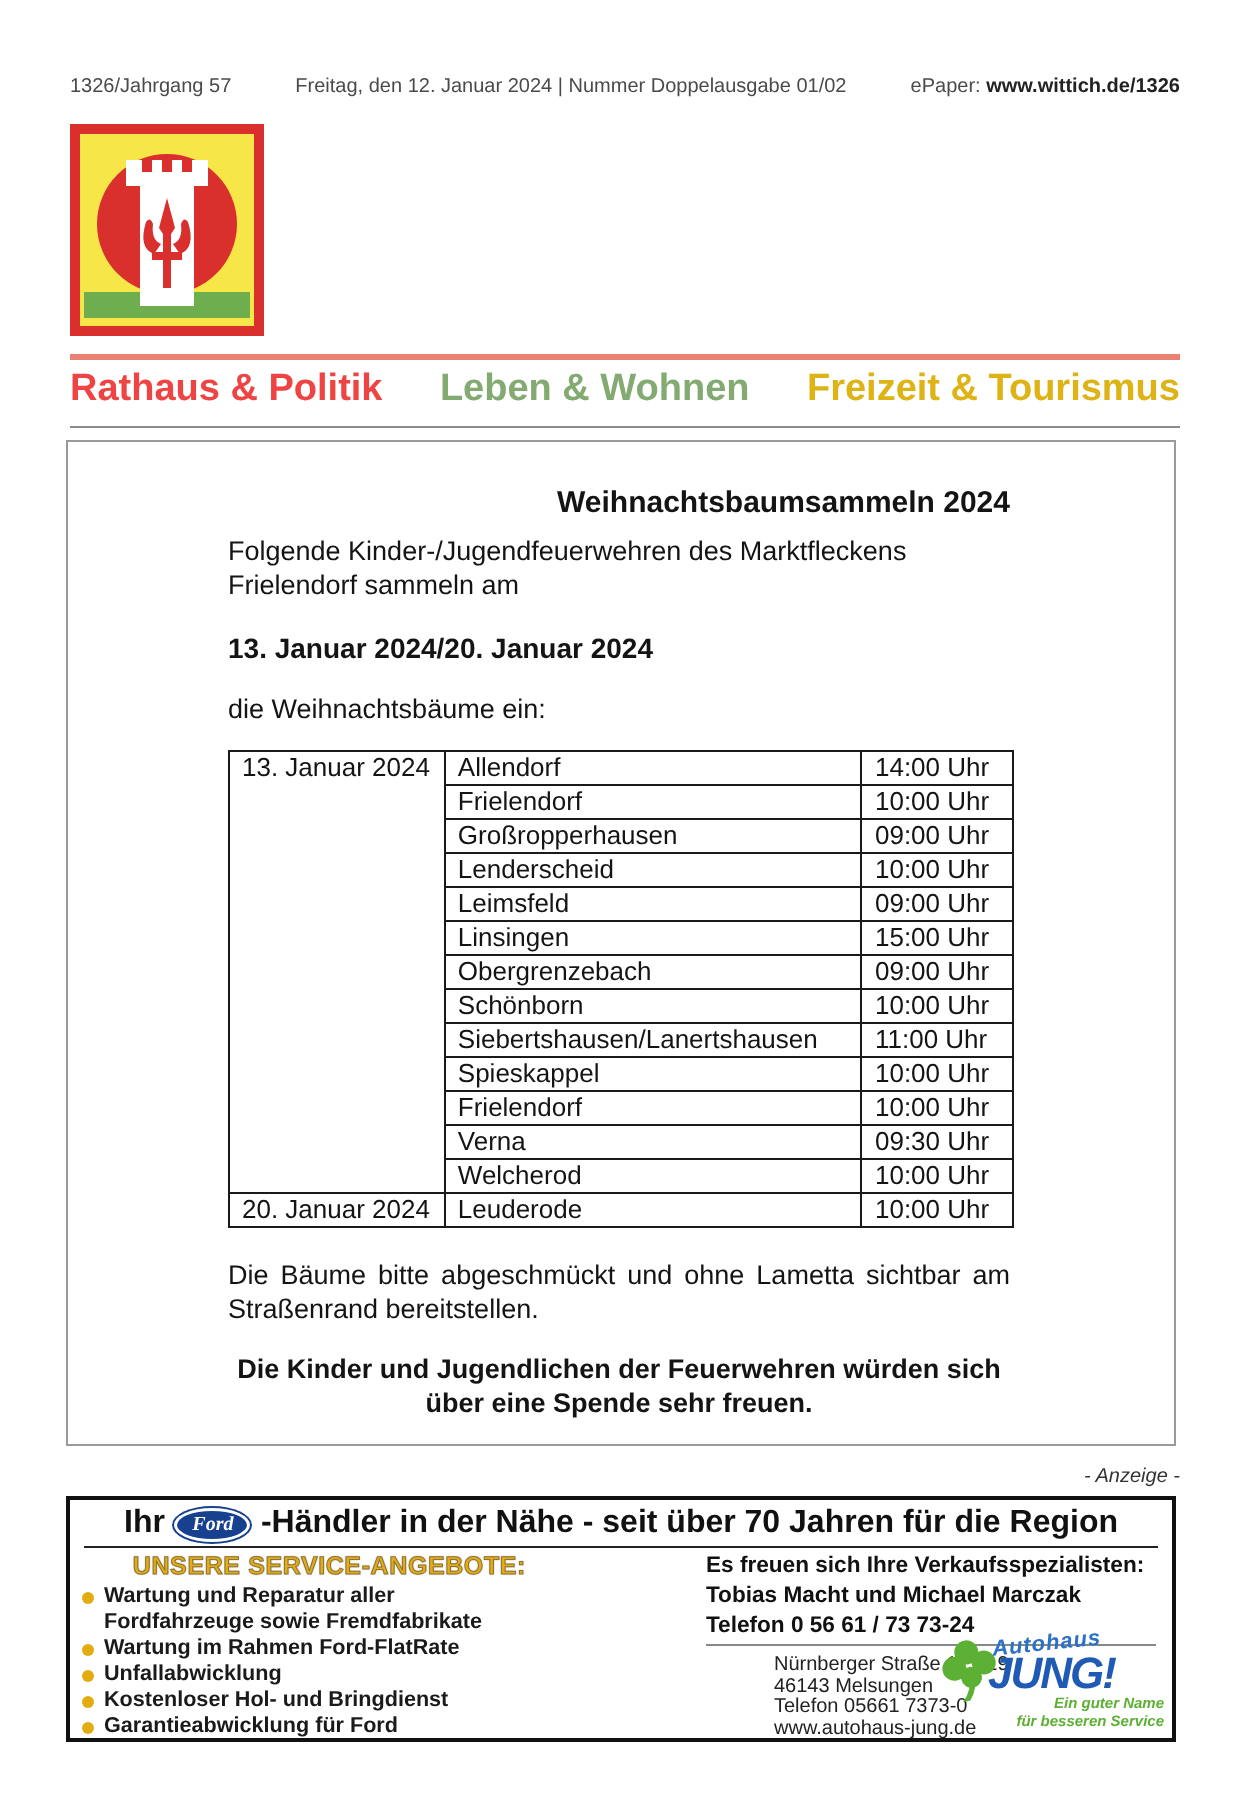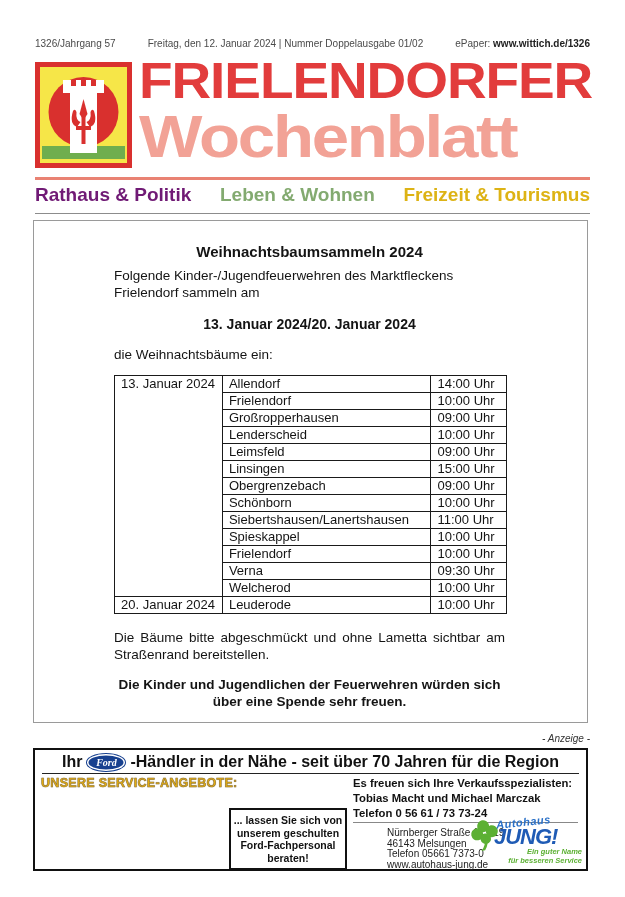--- a/index.html
+++ b/index.html
@@ -26,23 +26,23 @@
   
   .nav{position:absolute;top:184px;left:35px;width:555px;display:flex;
        justify-content:space-between;font-weight:bold;font-size:19px;}
   .nav-item{cursor:pointer;white-space:nowrap;}
   .nav-line{position:absolute;top:213px;left:35px;width:555px;border-top:1px solid #8c8c8c;}
 
   
   .article-box{position:absolute;top:220px;left:33px;width:555px;height:503px;
                border:1px solid #9a9a9a;color:#141414;font-size:13.5px;box-sizing:border-box;}
   .article-inner{padding:20px 82px 0 80px;}
-  .a-title{text-align:center;font-weight:bold;font-size:15px;margin-top:2px;}
+  .a-title{text-align:right;font-weight:bold;font-size:15px;margin-top:2px;}
   .a-intro{margin-top:7px;line-height:17px;}
-  .a-dates{text-align:center;font-weight:bold;font-size:14px;margin-top:15px;}
+  .a-dates{font-weight:bold;font-size:14px;margin-top:15px;}
   .a-intro2{margin-top:15px;}
 
   table.collection{border-collapse:collapse;margin-top:13px;width:393px;font-size:13px;padding-left:48px;}
   table.collection td{border:1px solid #1a1a1a;padding:0 6px;height:16px;line-height:16px;
                       white-space:nowrap;}
   td.date-cell{width:95px;vertical-align:top;}
   td.place-cell{width:197px;}
   td.time-cell{width:63px;}
 
   .a-outro{margin-top:15px;line-height:17px;text-align:justify;}
@@ -56,21 +56,21 @@
              font-weight:bold;font-size:16px;color:#111;padding-top:3px;white-space:nowrap;}
   .ford-oval{display:inline-flex;justify-content:center;align-items:center;width:38px;height:17px;
              background:#17408f;border-radius:50%;box-shadow:inset 0 0 0 1.5px #fff,0 0 0 1px #17408f;
              color:#fff;font-family:"Liberation Serif",serif;font-style:italic;font-weight:bold;
              font-size:10px;}
   .ad-divider{margin:2px 7px 0 7px;border-top:1.5px solid #222;}
   .ad-content{position:relative;height:92px;}
 
   .services{position:absolute;left:6px;top:2px;width:222px;}
   .services-heading{font-weight:bold;font-size:12.5px;color:#e3ac10;letter-spacing:.3px;
-                    -webkit-text-stroke:0.5px #8a7340;text-shadow:0 0 1px #9a8040;}
+                    -webkit-text-stroke:0.5px #8a7340;text-shadow:0 0 1px #9a8040;text-align:right;}
   .services ul{list-style:none;margin:2px 0 0 0;padding:0;font-weight:bold;font-size:10.8px;
                line-height:13px;color:#1a1a1a;}
   .services li{padding-left:11px;position:relative;}
   .services li::before{content:"";position:absolute;left:0;top:3.5px;width:6px;height:6px;
                        border-radius:50%;background:#e3ac10;}
 
   .center-note{position:absolute;left:194px;top:34px;width:110px;border:2px solid #111;
                padding:4px 2px;font-weight:bold;font-size:10.5px;line-height:12.5px;
                text-align:center;color:#111;}
 
@@ -117,28 +117,24 @@
       <g fill="#d9302e">
         <polygon points="48.5,37 52.5,52 48.5,58 44.5,52"></polygon>
         <rect x="46.5" y="54" width="4" height="28"></rect>
         <path d="M38,49 Q34,62 42,65 L45.5,60 Q40.5,58 41.5,50 Q40,46 38,49 Z"></path>
         <path d="M59,49 Q63,62 55,65 L51.5,60 Q56.5,58 55.5,50 Q57,46 59,49 Z"></path>
         <rect x="41" y="64" width="15" height="4"></rect>
       </g>
     </svg>
   </div>
 
-  <div class="masthead-text">
-    <div class="mh1">FRIELENDORFER</div>
-    <div class="mh2">Wochenblatt</div>
-  </div>
   <div class="masthead-line"></div>
 
   <div class="nav">
-      <span class="nav-item" style="color: #701a75;">Rathaus &amp; Politik</span>
+      <span class="nav-item" style="color: #ef4444;">Rathaus &amp; Politik</span>
       <span class="nav-item" style="color: rgb(131, 170, 112);">Leben &amp; Wohnen</span>
       <span class="nav-item" style="color: rgb(221, 179, 21);">Freizeit &amp; Tourismus</span>
     </div>
   <div class="nav-line"></div>
 
   <div class="article-box">
     <div class="article-inner">
       <div class="a-title">Weihnachtsbaumsammeln 2024</div>
       <div class="a-intro">Folgende Kinder-/Jugendfeuerwehren des Marktfleckens Frielendorf sammeln am</div>
       <div class="a-dates">13. Januar 2024/20. Januar 2024</div>
@@ -216,23 +212,29 @@
     <div class="ad-header">
       <span>Ihr</span>
       <span class="ford-oval">Ford</span>
       <span>-Händler in der Nähe - seit über 70 Jahren für die Region</span>
     </div>
     <div class="ad-divider"></div>
     <div class="ad-content">
 
       <div class="services">
         <div class="services-heading">UNSERE SERVICE-ANGEBOTE:</div>
+        <ul>
+            <li>Wartung und Reparatur aller Fordfahrzeuge sowie Fremdfabrikate</li>
+            <li>Wartung im Rahmen Ford-FlatRate</li>
+            <li>Unfallabwicklung</li>
+            <li>Kostenloser Hol- und Bringdienst</li>
+            <li>Garantieabwicklung für Ford</li>
+          </ul>
       </div>
 
-      <div class="center-note">... lassen Sie sich von unserem geschulten Ford-Fachpersonal beraten!</div>
 
       <div class="sales">
         <div>Es freuen sich Ihre Verkaufsspezialisten:</div>
         <div>Tobias Macht und Michael Marczak</div>
         <div>Telefon 0 56 61 / 73 73-24</div>
       </div>
       <div class="sales-divider"></div>
 
       <div class="address">
           <div>Nürnberger Straße 17 - 19</div>

